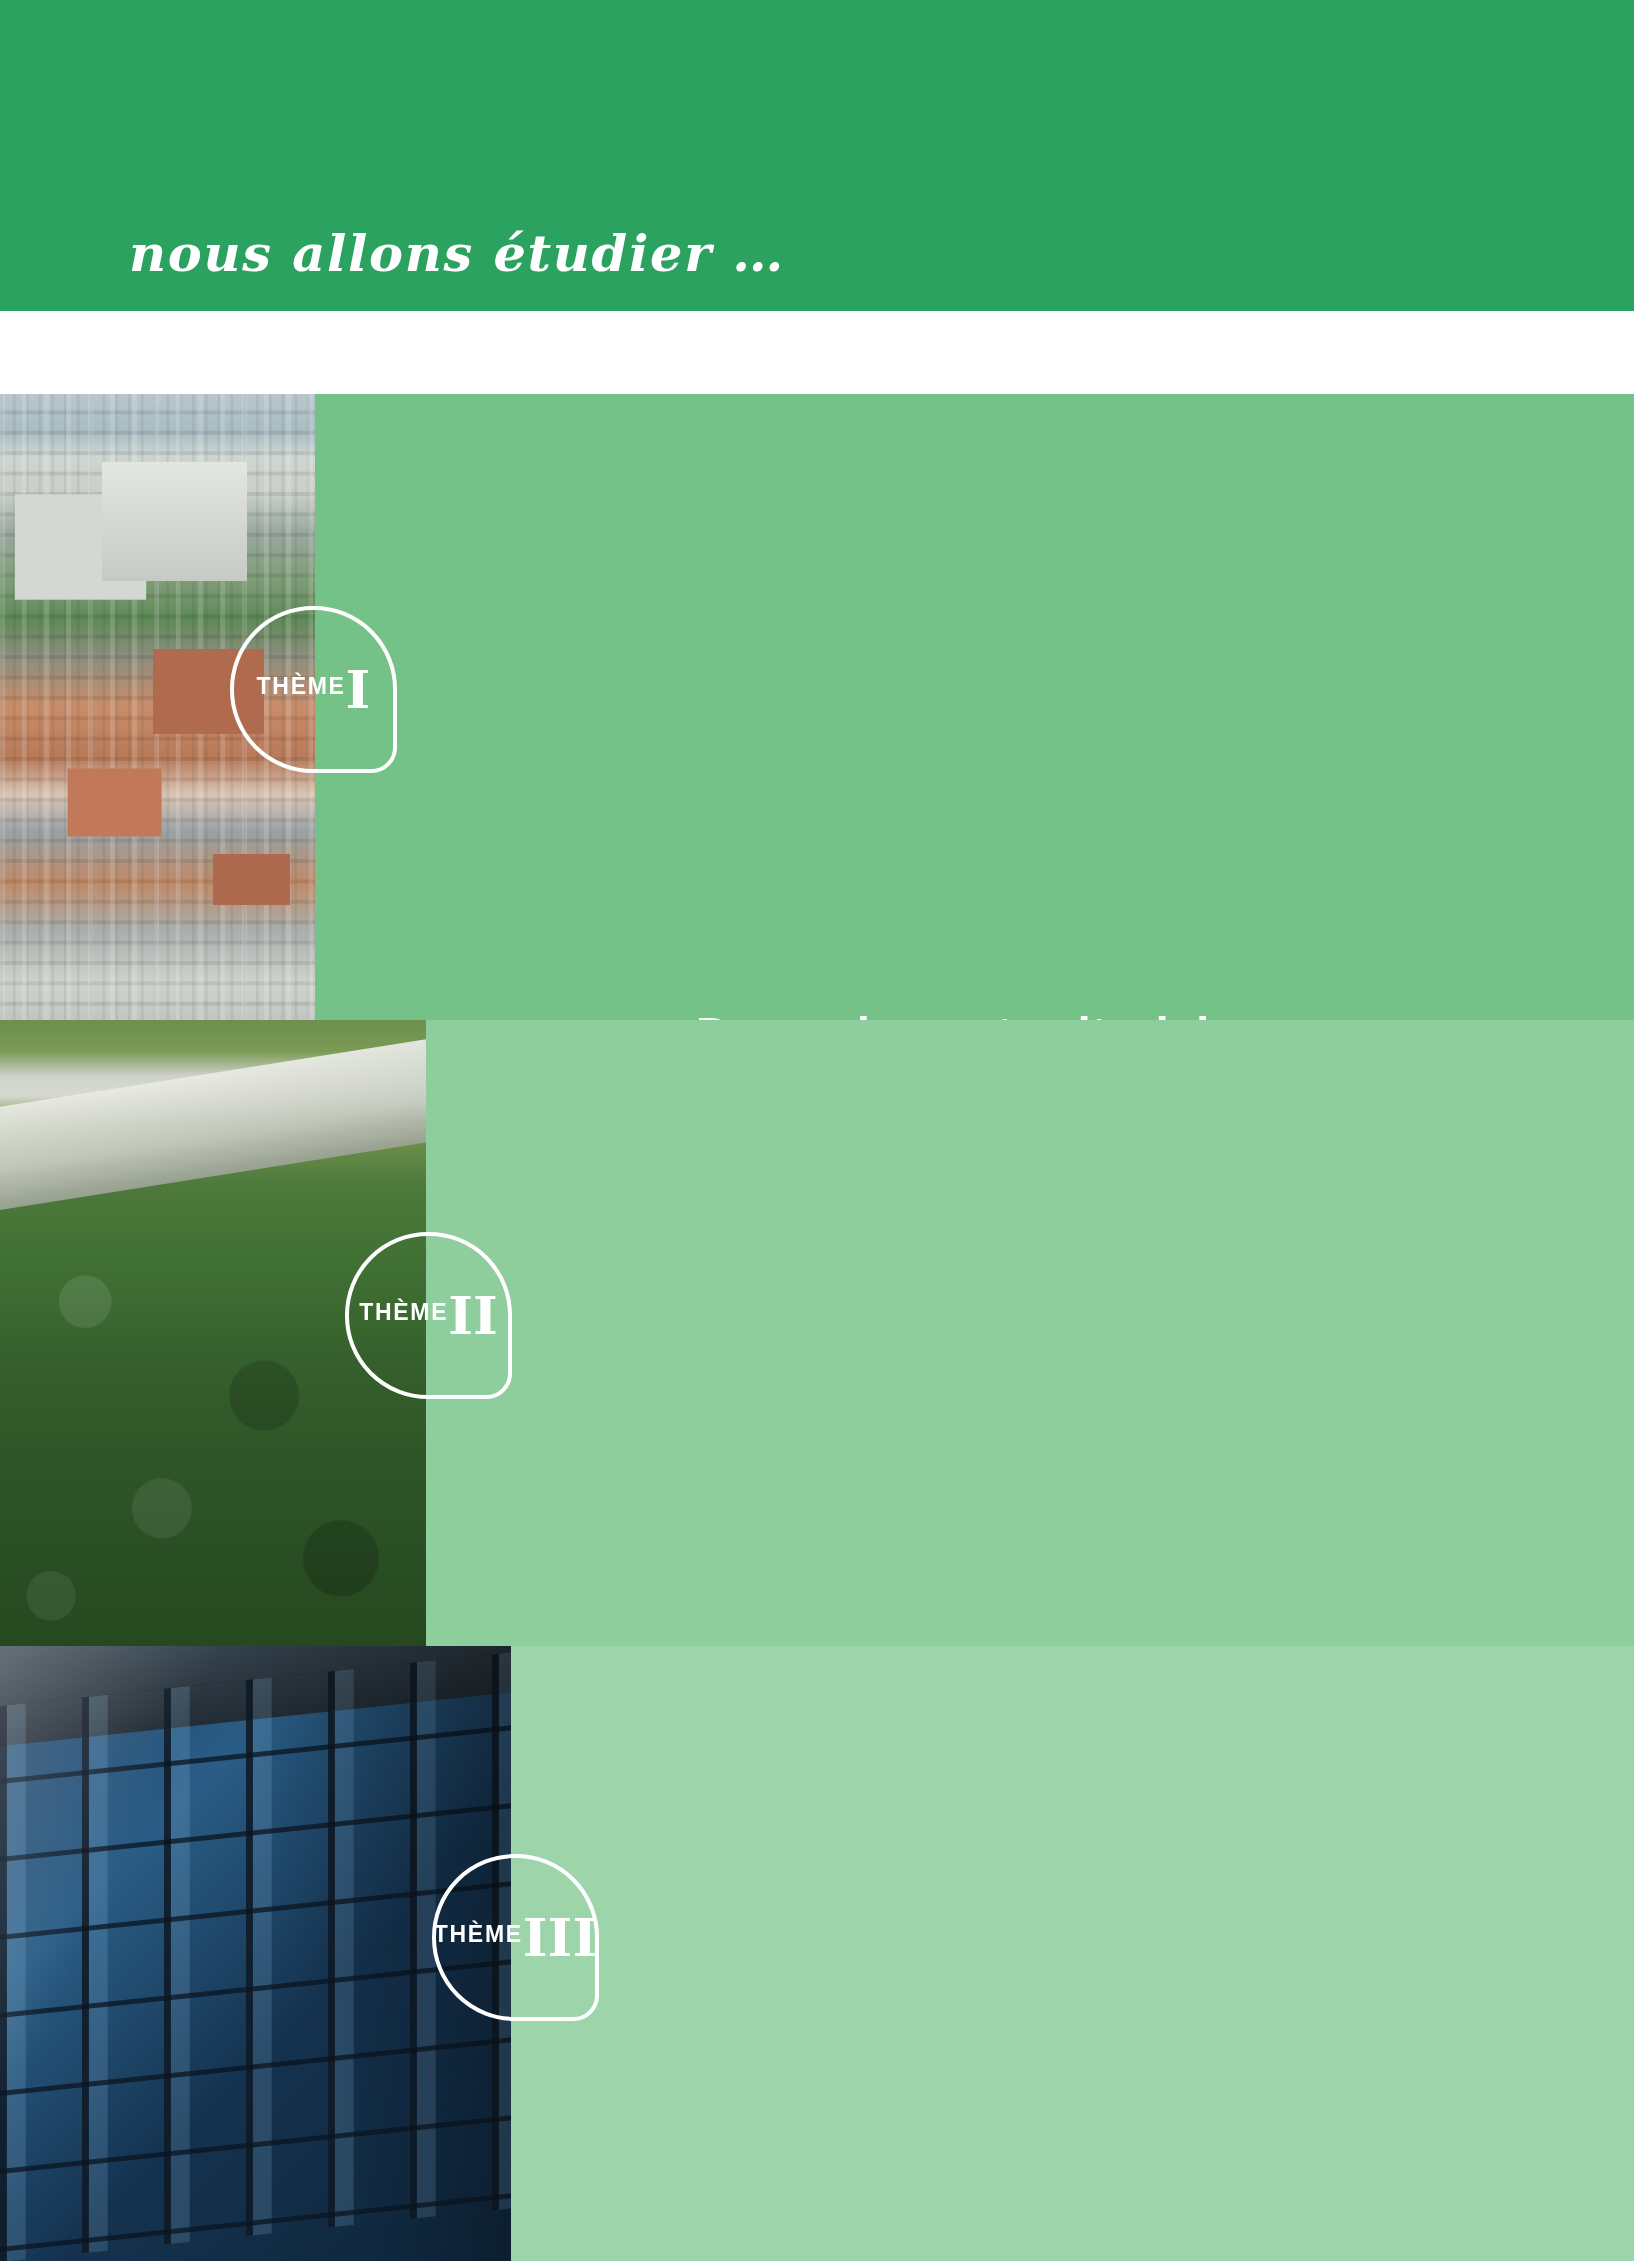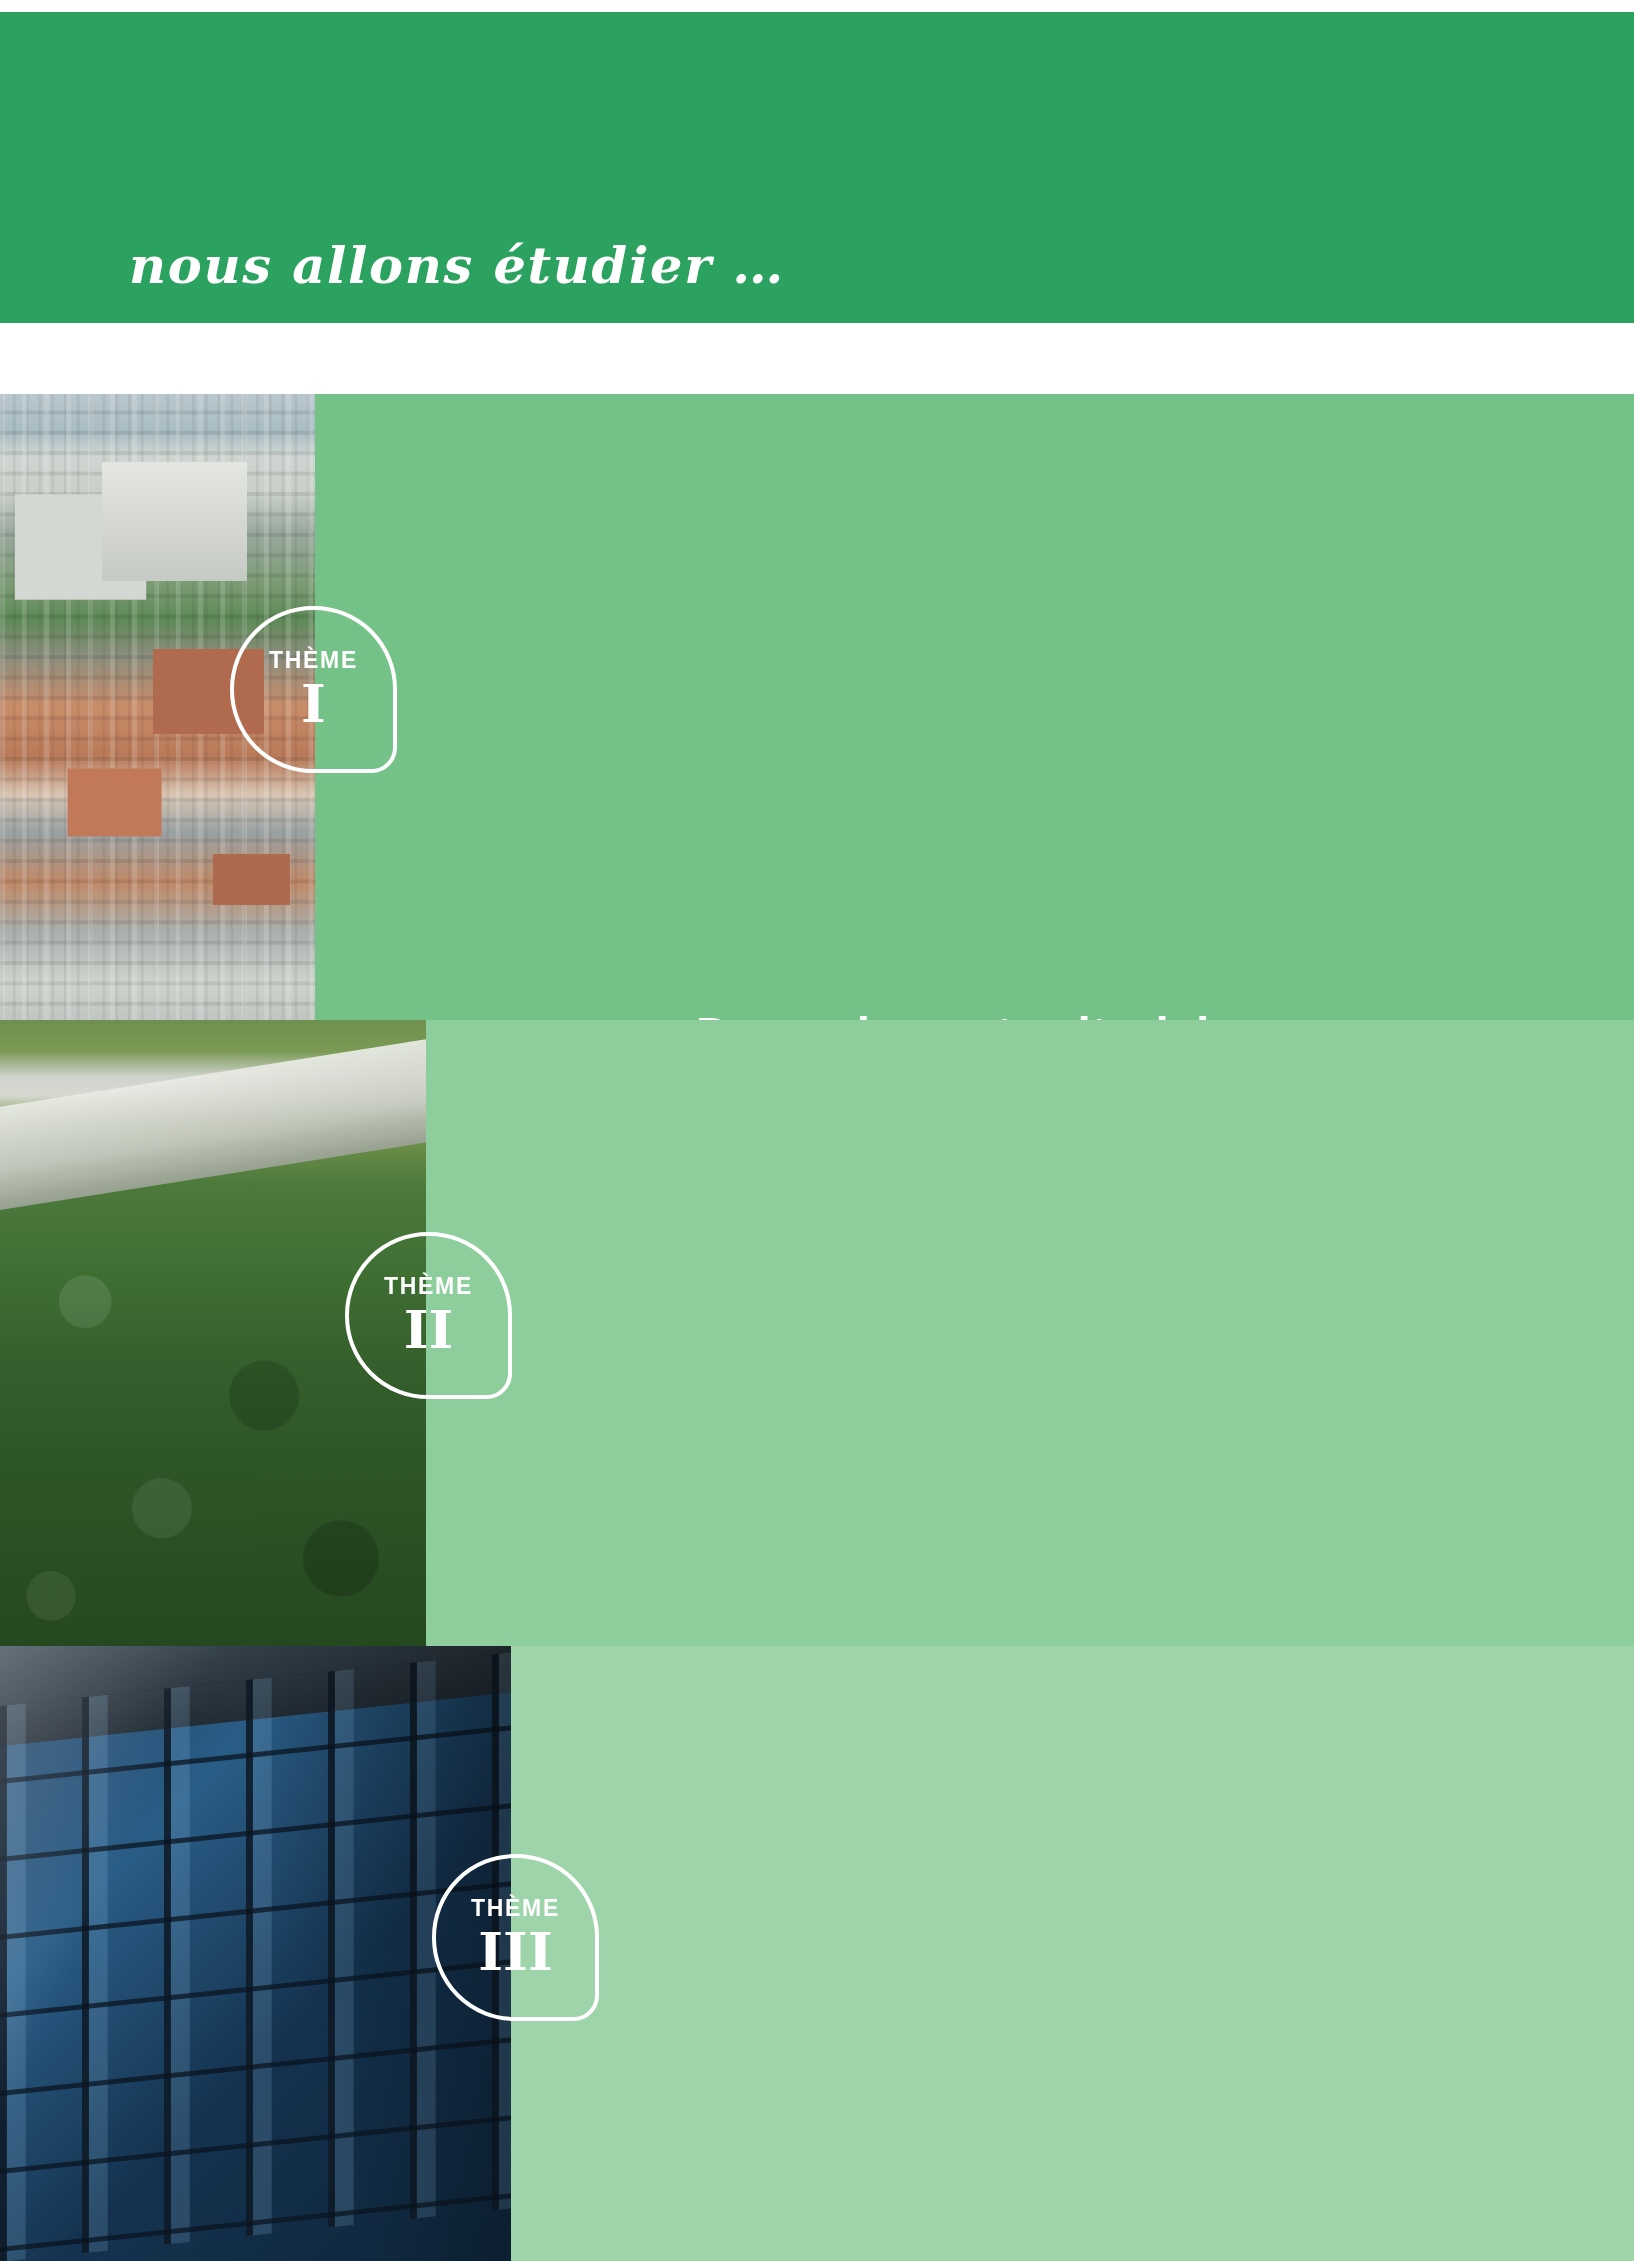--- a/index.html
+++ b/index.html
@@ -12,21 +12,21 @@
     height: 2261px;
     position: relative;
     font-family: "Liberation Sans", sans-serif;
     overflow: hidden;
   }
 
   
   .header-band {
     position: absolute;
     left: 0;
-    top: 12px;
+    top: 0;
     width: 1635px;
     height: 311px;
     background: #2ba25f;
   }
   .header-title {
     position: absolute;
     left: 129px;
     top: 223px;
     font-family: "DejaVu Serif", serif;
     font-style: italic;
@@ -192,21 +192,20 @@
 
   
   .badge {
     position: absolute;
     width: 167px;
     height: 167px;
     border: 4.3px solid #ffffff;
     border-radius: 83px 83px 25.5px 83px;
     background: transparent;
     display: flex;
-    flex-direction: column;
     align-items: center;
     justify-content: center;
     color: #ffffff;
     box-sizing: border-box;
     text-align: right;
   }
   .badge .badge-kicker {
     font-size: 23px;
     font-weight: 700;
     letter-spacing: 1.7px;

